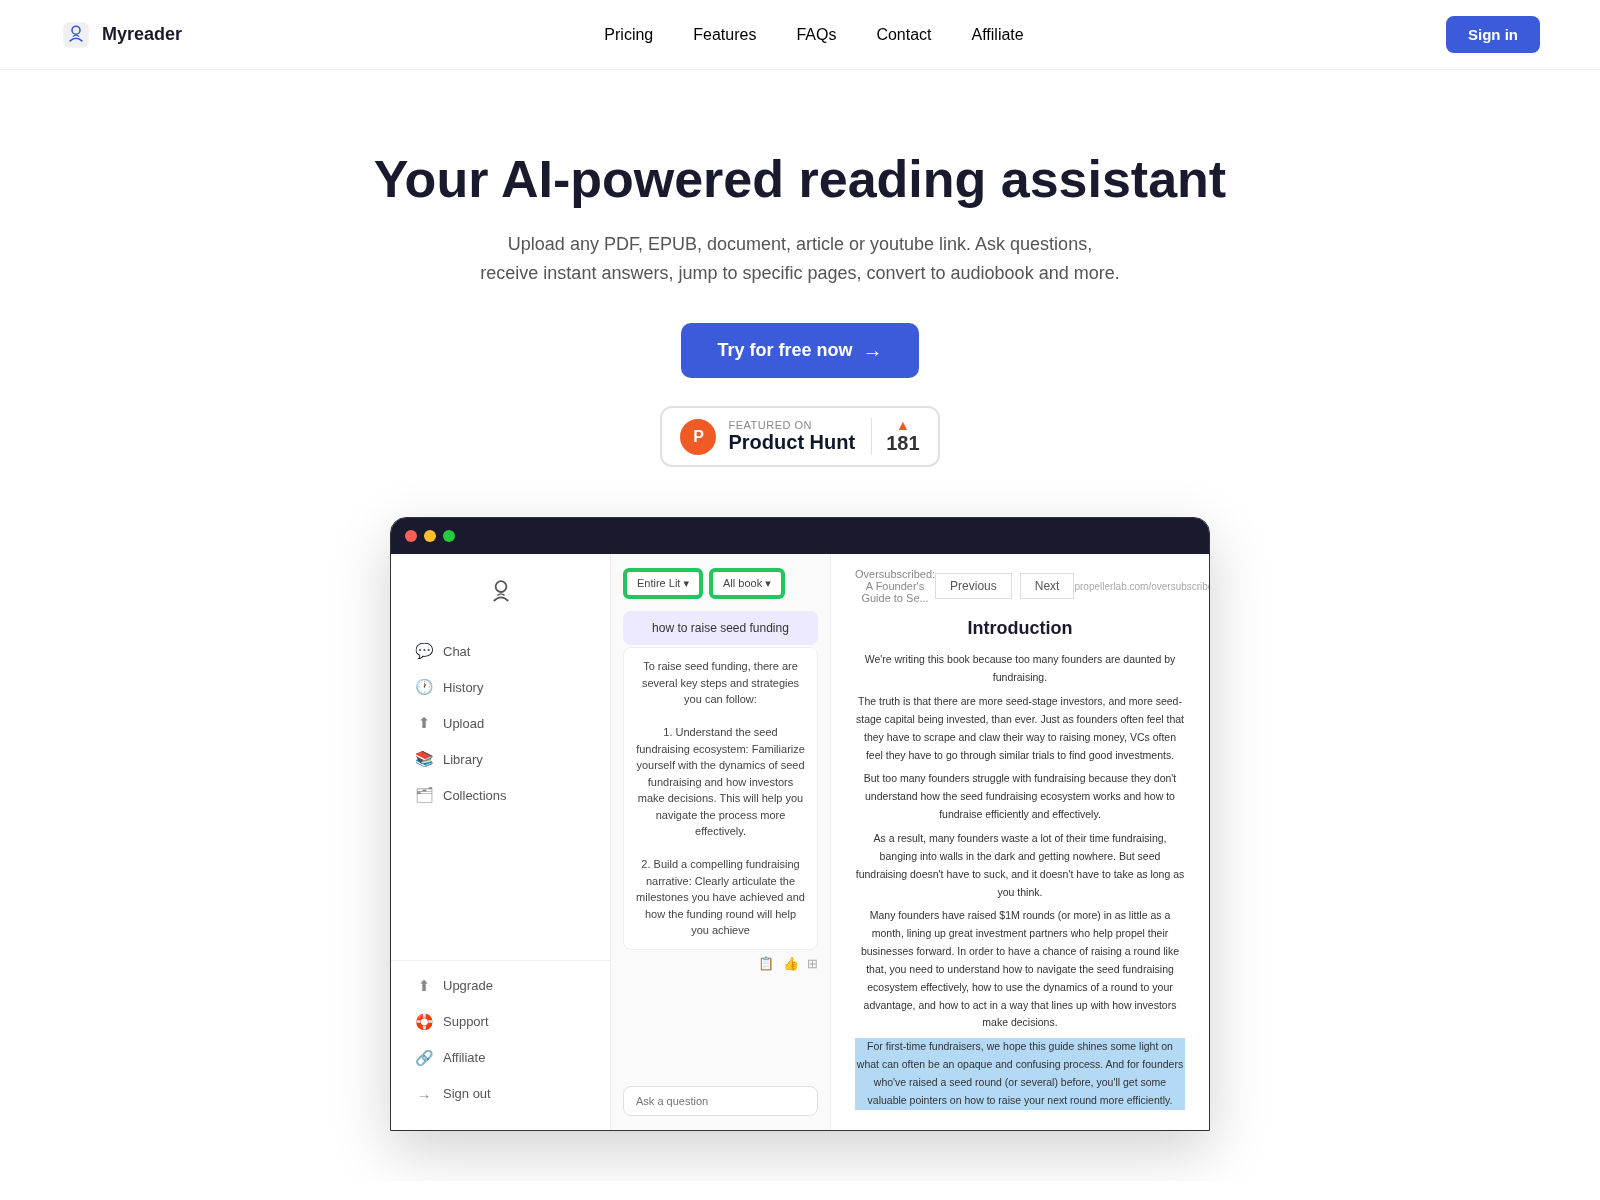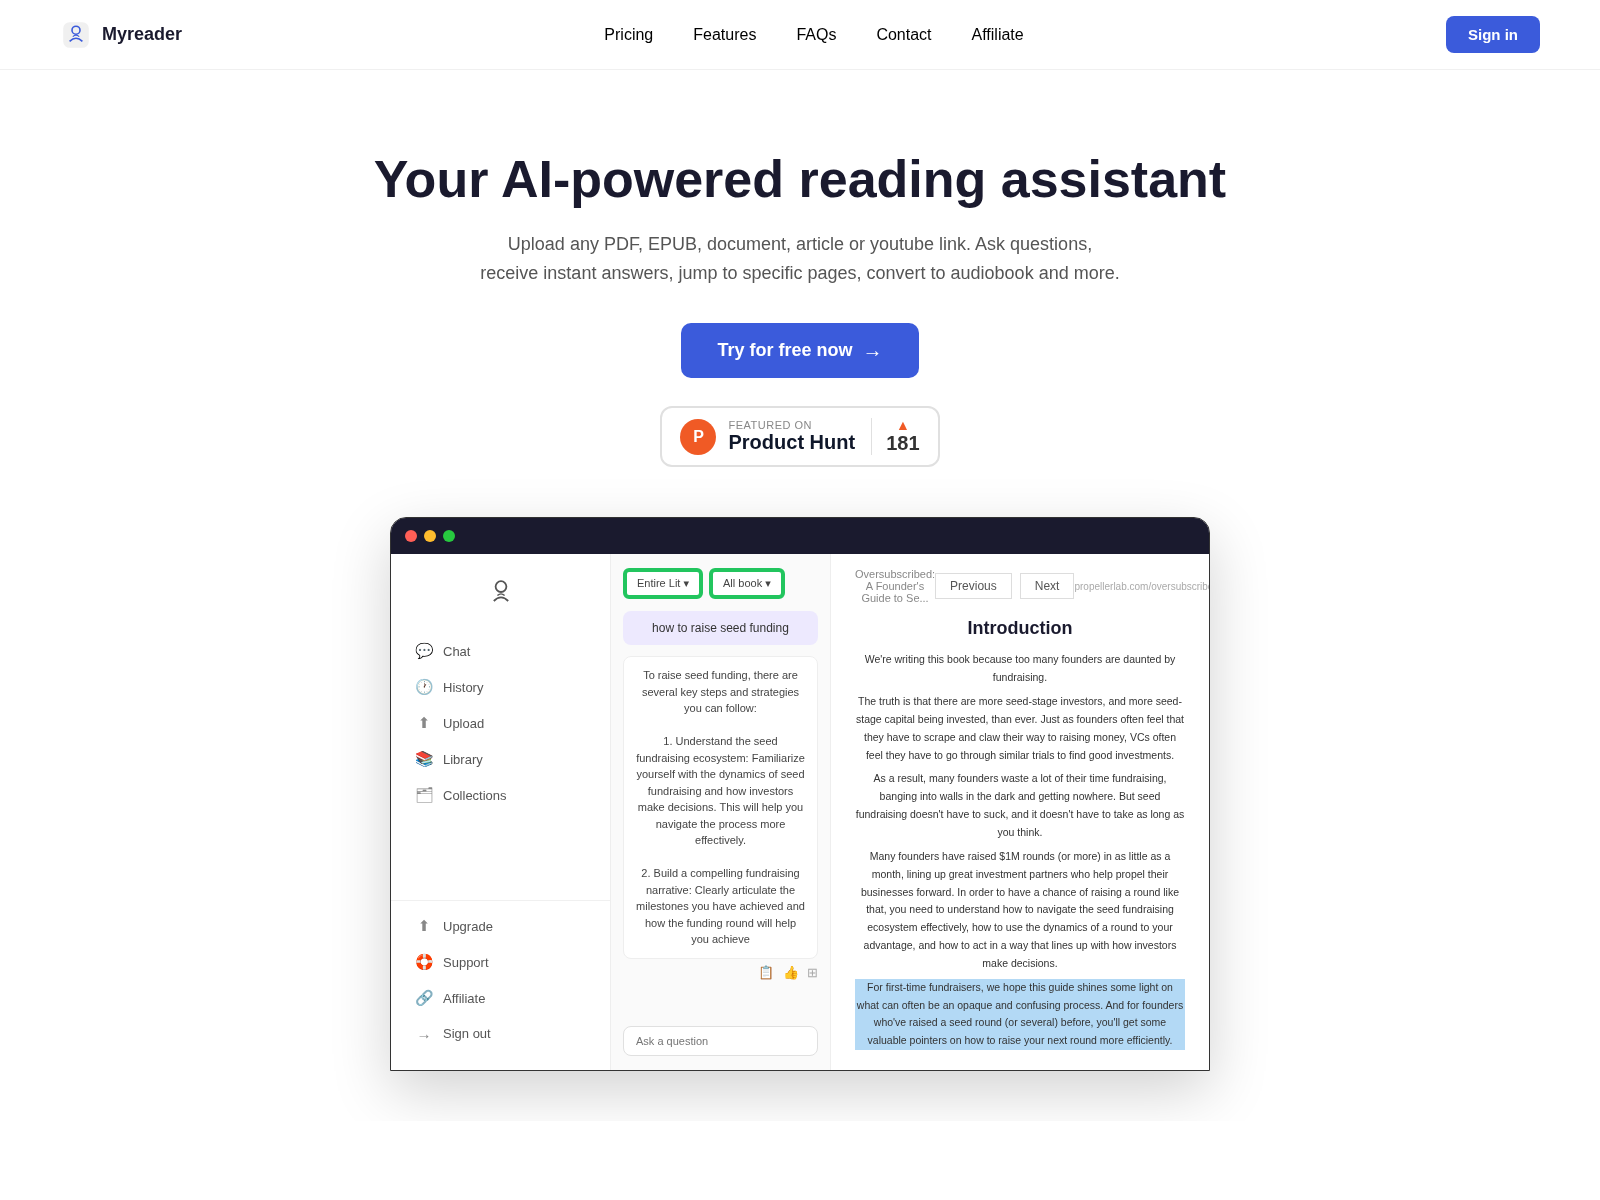--- a/index.html
+++ b/index.html
@@ -90,21 +90,21 @@
       background: #fafafa;
     }
     .chat-filter-row { display: flex; gap: 6px; margin-bottom: 12px; }
     .chat-filter-btn {
       font-size: 11px; border: 4px solid #22c55e; border-radius: 6px;
       padding: 5px 10px; background: #fff; cursor: pointer; color: #444;
       display: flex; align-items: center; gap: 4px;
     }
     .chat-history-item {
       background: #ede9fe; border-radius: 8px; padding: 10px 12px;
-      font-size: 12px; color: #333; margin-bottom: 11px;
+      font-size: 12px; color: #333; margin-bottom: 2px;
     }
     .chat-response {
       background: #fff; border: 1px solid #eee; border-radius: 8px;
       padding: 10px 12px; font-size: 11px; color: #444; line-height: 1.5;
       margin-bottom: 6px;
     }
     .chat-input-wrap { margin-top: auto; }
     .chat-input {
       width: 100%; border: 1px solid #e0e0e0; border-radius: 8px;
       padding: 8px 12px; font-size: 11px; color: #999; background: #fff; outline: none;
@@ -267,20 +267,21 @@
             <button class="doc-nav-btn">Previous</button>
             <button class="doc-nav-btn">Next</button>
           </div>
           <span class="doc-url">propellerlab.com/oversubscribed</span>
         </div>
 
         <div class="doc-content">
           <div class="doc-chapter">Introduction</div>
           <p class="doc-para">We're writing this book because too many founders are daunted by fundraising.</p>
           <p class="doc-para-justified">The truth is that there are more seed-stage investors, and more seed-stage capital being invested, than ever. Just as founders often feel that they have to scrape and claw their way to raising money, VCs often feel they have to go through similar trials to find good investments.</p>
+          <p class="doc-para-justified">But too many founders struggle with fundraising because they don't understand how the seed fundraising ecosystem works and how to fundraise efficiently and effectively.</p>
           <p class="doc-para-justified">As a result, many founders waste a lot of their time fundraising, banging into walls in the dark and getting nowhere. But seed fundraising doesn't have to suck, and it doesn't have to take as long as you think.</p>
           <p class="doc-para-justified">Many founders have raised $1M rounds (or more) in as little as a month, lining up great investment partners who help propel their businesses forward. In order to have a chance of raising a round like that, you need to understand how to navigate the seed fundraising ecosystem effectively, how to use the dynamics of a round to your advantage, and how to act in a way that lines up with how investors make decisions.</p>
           <p class="doc-para-justified" style="background:#b3d9f5;">
             <span>For first-time fundraisers, we hope this guide shines some light on what can often be an opaque and confusing process. And for founders who've raised a seed round (or several) before, you'll get some valuable pointers on how to raise your next round more efficiently.</span>
           </p>
         </div>
       </div>
 
     </div>
   </div>

